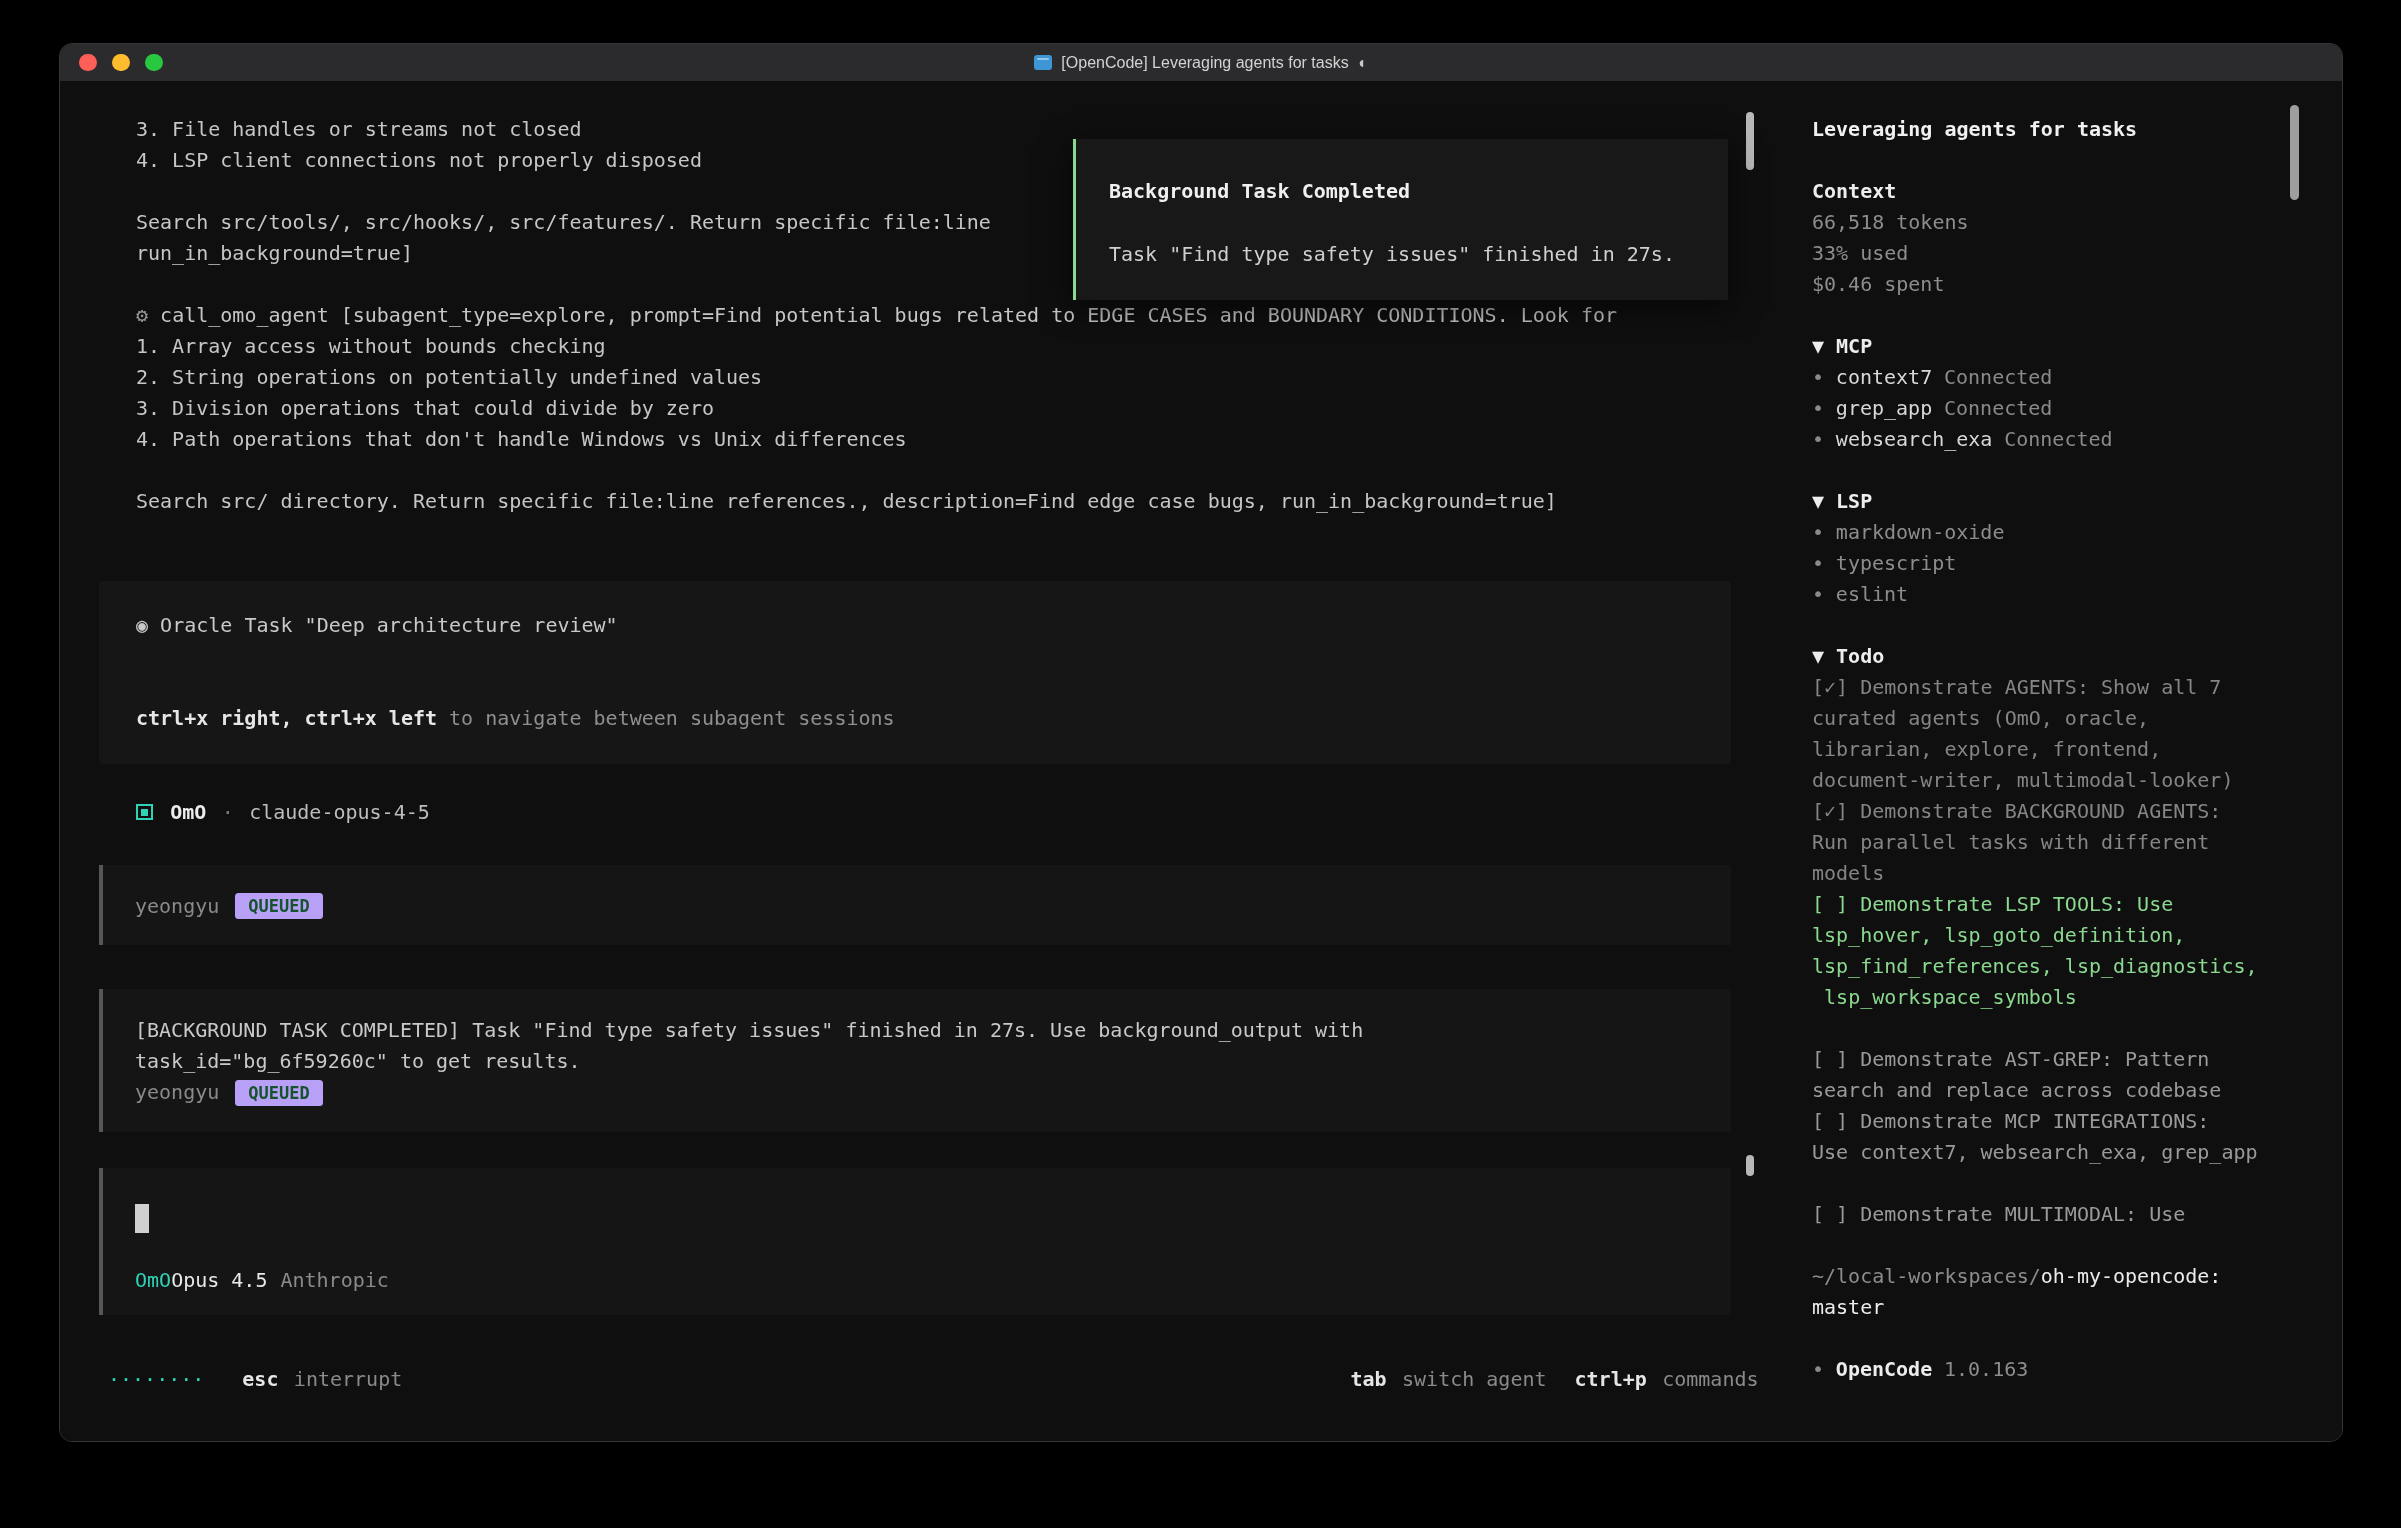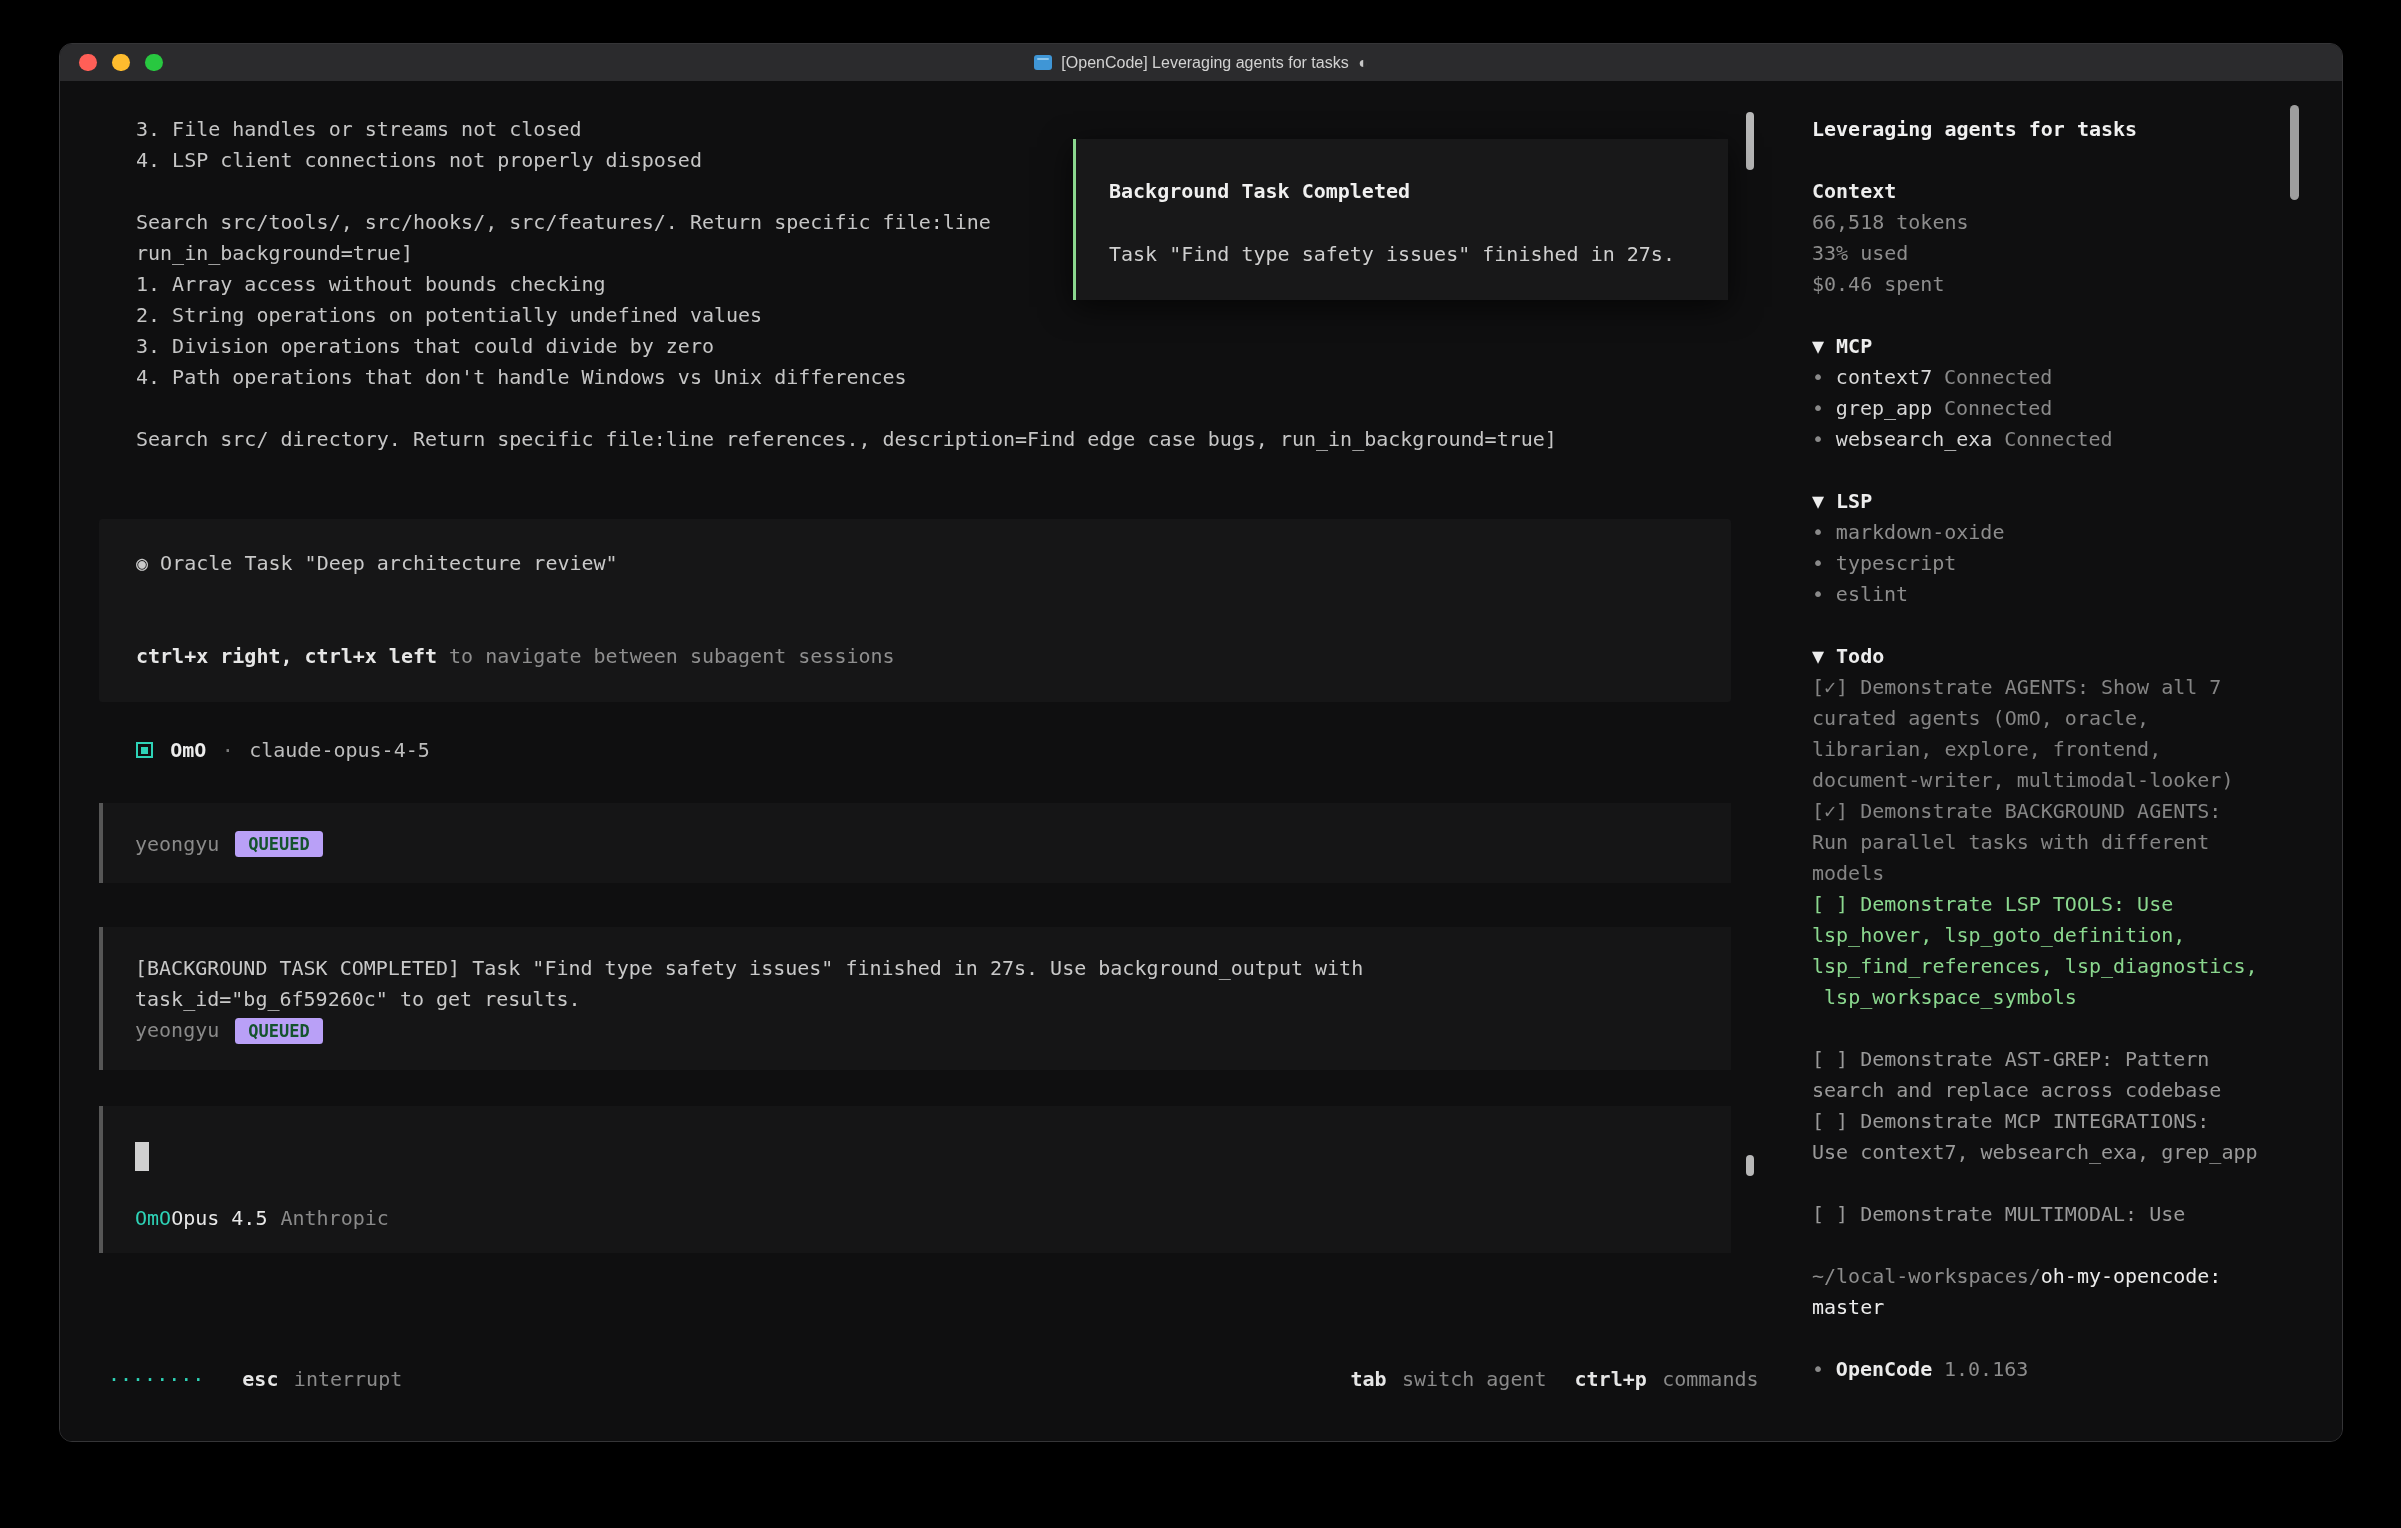--- a/index.html
+++ b/index.html
@@ -110,20 +110,21 @@
     </div>
 
     <div class="body-row">
 
       <div class="main">
         <div class="main-flow">
           <div class="t-block">3. File handles or streams not closed
 4. LSP client connections not properly disposed</div>
           <div class="t-block mt-line">Search src/tools/, src/hooks/, src/features/. Return specific file:line
 run_in_background=true]</div>
+          <div class="t-block mt-line"><span class="tool-icon">⚙ </span><span>call_omo_agent [subagent_type=explore, prompt=Find potential bugs related to EDGE CASES and BOUNDARY CONDITIONS. Look for</span></div>
           <div class="t-block">1. Array access without bounds checking
 2. String operations on potentially undefined values
 3. Division operations that could divide by zero
 4. Path operations that don't handle Windows vs Unix differences</div>
           <div class="t-block mt-line">Search src/ directory. Return specific file:line references., description=Find edge case bugs, run_in_background=true]</div>
 
           <div class="oracle-panel">
             <div class="oracle-line1"><span>◉ </span><span>Oracle Task "Deep architecture review"</span></div>
             <div class="oracle-line2"><span class="oracle-keys">ctrl+x right, ctrl+x left</span><span class="oracle-rest"> to navigate between subagent sessions</span></div>
           </div>

